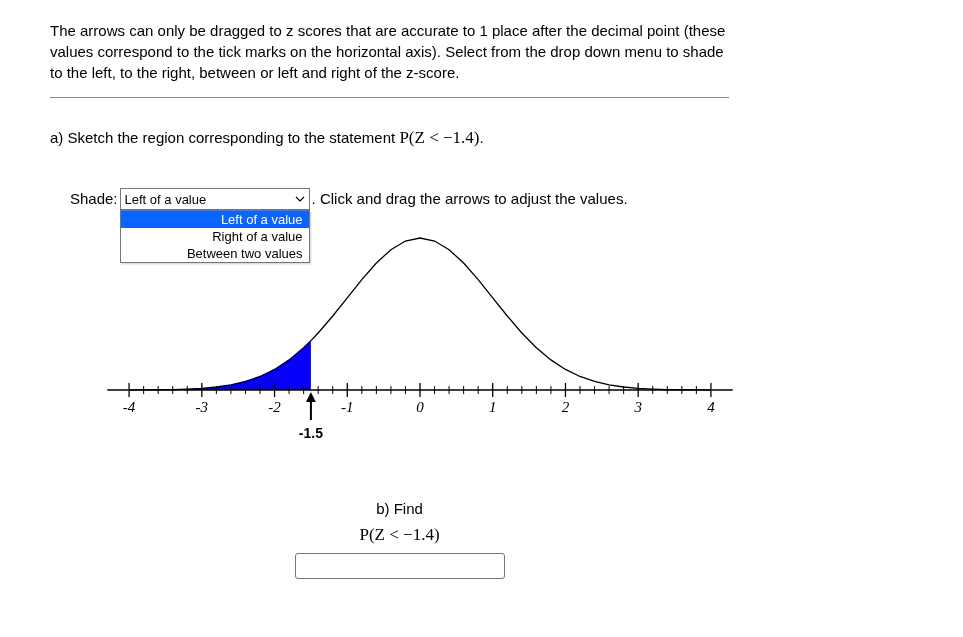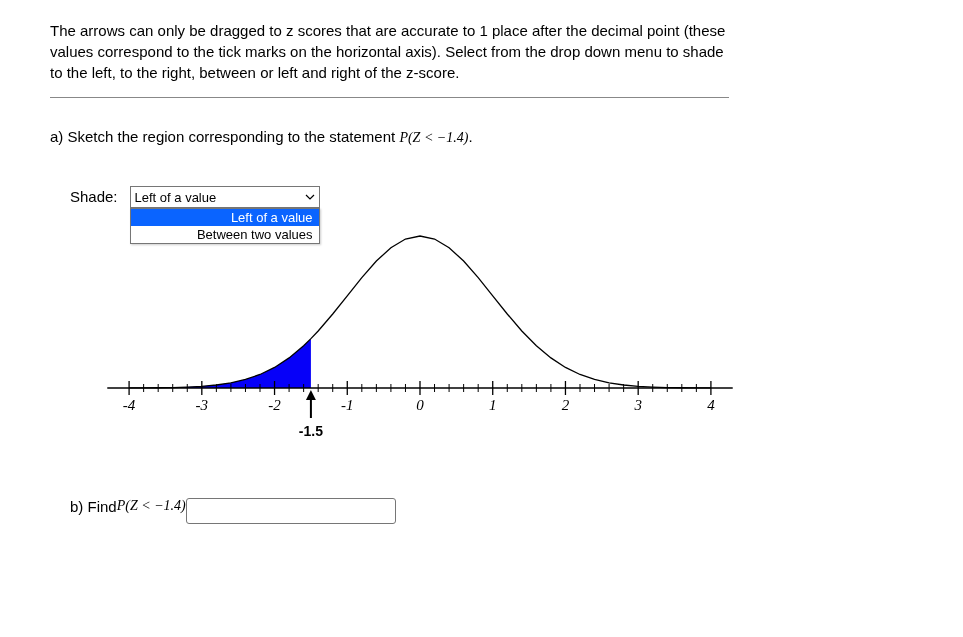--- a/index.html
+++ b/index.html
@@ -24,28 +24,27 @@
   hr.divider {
     border: none;
     border-top: 1px solid #888;
     margin: 0 0 30px 0;
   }
   .question-a {
     margin-bottom: 40px;
   }
   .math {
     font-family: "Times New Roman", serif;
-    font-style: italic;
-    font-size: 14px;
+    font-size: 17px;
   }
   .shade-row {
     margin-left: 20px;
     display: flex;
     align-items: flex-start;
-    gap: 12px;
+    gap: 2px;
     position: relative;
   }
   .shade-label {
     padding-top: 2px;
   }
   .select-wrap {
     position: relative;
     width: 190px;
     text-align: right;
   }
@@ -103,20 +102,23 @@
     border-radius: 3px;
     font-size: 15px;
     padding: 0 6px;
     box-sizing: border-box;
     vertical-align: middle;
   }
   .question-b {
     margin-left: 20px;
     margin-top: 50px;
     display: flex;
+    align-items: center;
+    gap: 8px;
+    flex-direction: column;
   }
   .tick-label {
     font-family: "Times New Roman", serif;
     font-style: italic;
     font-size: 15px;
     text-anchor: middle;
   }
   .arrow-label {
     font-family: Verdana, sans-serif;
     font-size: 14px;
@@ -142,23 +144,25 @@
       <div class="select-box">
         <span>Left of a value</span>
         <span class="select-arrow">
           <svg width="10" height="10" viewBox="0 0 10 10">
               <path d="M1 3 L5 7 L9 3" fill="none" stroke="#000" stroke-width="1.2"></path>
             </svg>
         </span>
       </div>
       <div class="dropdown">
         <div class="dropdown-item selected">Left of a value</div>
+        <div class="dropdown-item">Right of a value</div>
         <div class="dropdown-item">Between two values</div>
       </div>
     </div>
+    <span class="after-select">. Click and drag the arrows to adjust the values.</span>
   </div>
 
   <div class="chart-area">
     <svg id="chart-svg" width="700" height="230" viewBox="0 0 700 230">
         <polygon points="59.090909090909115,170 59.090909090909115,169.96190476190475 73.63636363636367,169.88571428571427 88.18181818181819,169.77142857142857 102.72727272727275,169.54285714285714 117.27272727272728,169.0857142857143 131.81818181818184,168.32380952380953 146.36363636363637,166.9904761904762 160.9090909090909,164.8190476190476 175.45454545454547,161.46666666666667 190,156.47619047619048 204.54545454545456,149.42857142857142 219.0909090909091,139.9047619047619 233.63636363636363,127.75238095238095 240.90909090909093,120.66666666666666 240.90909090909093,120.66666666666666 240.90909090909093,170" fill="#0600f9" stroke="none"></polygon>
         <path d="M59.090909090909115 169.96190476190475 L73.63636363636367 169.88571428571427 L88.18181818181819 169.77142857142857 L102.72727272727275 169.54285714285714 L117.27272727272728 169.0857142857143 L131.81818181818184 168.32380952380953 L146.36363636363637 166.9904761904762 L160.9090909090909 164.8190476190476 L175.45454545454547 161.46666666666667 L190 156.47619047619048 L204.54545454545456 149.42857142857142 L219.0909090909091 139.9047619047619 L233.63636363636363 127.75238095238095 L240.90909090909093 120.66666666666666 L248.1818181818182 112.97142857142858 L262.72727272727275 96.01904761904761 L277.27272727272725 77.80952380952382 L291.8181818181818 59.63809523809523 L306.3636363636364 43.06666666666666 L320.9090909090909 29.695238095238096 L335.45454545454544 21.047619047619037 L350 18.038095238095252 L364.5454545454545 21.047619047619037 L379.0909090909091 29.695238095238096 L393.6363636363636 43.06666666666666 L408.18181818181813 59.63809523809523 L422.72727272727275 77.80952380952382 L437.27272727272725 96.01904761904761 L451.81818181818187 112.97142857142858 L466.3636363636363 127.75238095238095 L480.9090909090909 139.9047619047619 L495.4545454545455 149.42857142857142 L510 156.47619047619048 L524.5454545454545 161.46666666666667 L539.090909090909 164.8190476190476 L553.6363636363636 166.9904761904762 L568.1818181818181 168.32380952380953 L582.7272727272727 169.0857142857143 L597.2727272727273 169.54285714285714 L611.8181818181818 169.77142857142857 L626.3636363636363 169.88571428571427 L640.9090909090909 169.96190476190475 " fill="none" stroke="#000" stroke-width="1.3"></path>
         <line x1="37.27272727272731" y1="170" x2="662.7272727272726" y2="170" stroke="#000" stroke-width="1.3"></line>
         <line x1="59.090909090909115" y1="163" x2="59.090909090909115" y2="177" stroke="#000" stroke-width="1.3"></line>
         <line x1="73.63636363636367" y1="166" x2="73.63636363636367" y2="174" stroke="#000" stroke-width="1"></line>
         <line x1="88.18181818181819" y1="166" x2="88.18181818181819" y2="174" stroke="#000" stroke-width="1"></line>

